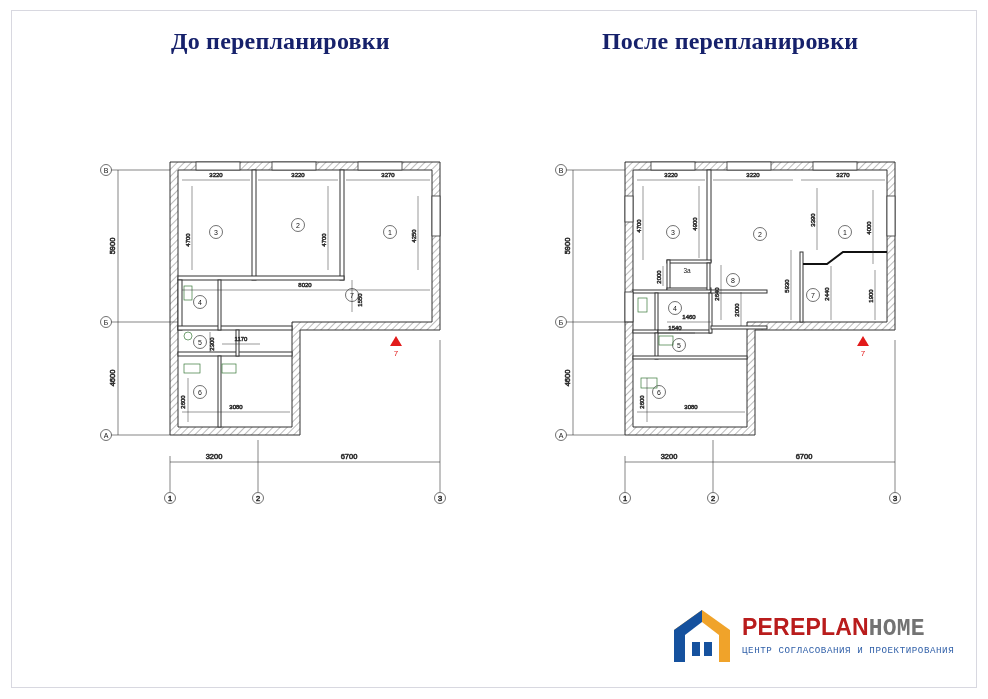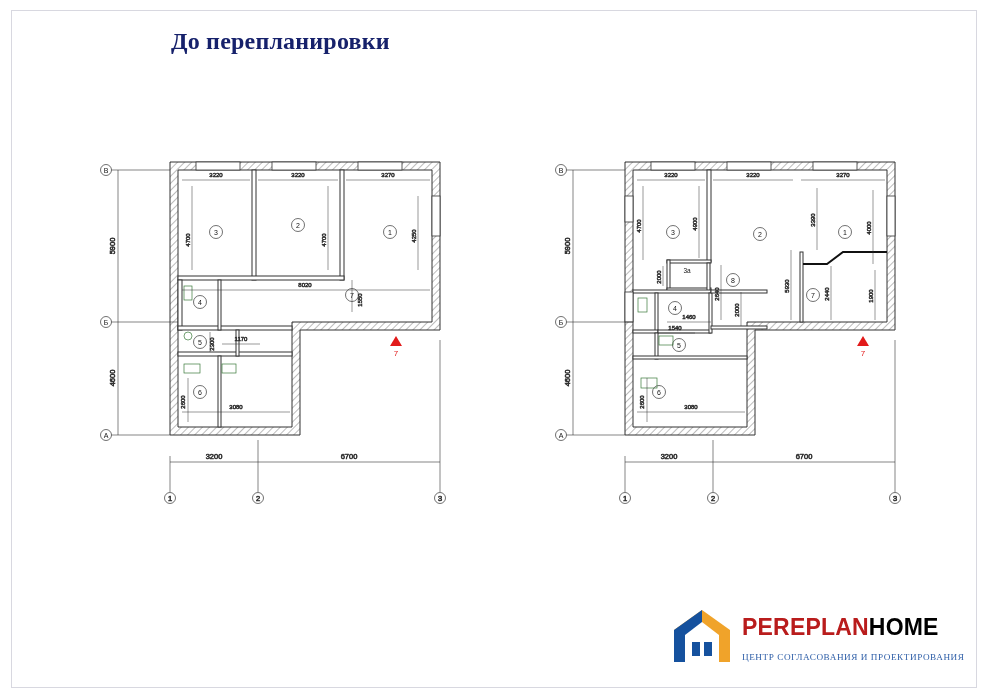--- a/index.html
+++ b/index.html
@@ -71,37 +71,38 @@
     width: 220px;
   }
   .logo-word {
     font-family: "Liberation Sans", sans-serif;
     font-weight: bold;
     font-size: 23px;
     letter-spacing: 0.2px;
     white-space: nowrap;
   }
   .logo-word .blue { color: #b91c1c; }
-  .logo-word .orange { color: #000000; }
+  .logo-word .orange { color: #737373; font-family: Liberation Mono, monospace; }
   .logo-sub {
-    margin-top: 11px;
-    font-family: Liberation Serif, serif;
+    margin-top: 3px;
+    font-family: Liberation Mono, monospace;
     font-size: 9.2px;
     color: #2f5fa8;
     letter-spacing: 0.55px;
     white-space: nowrap;
   }
 </style>
 </head>
 <body>
 
 <div class="page">
   <div class="page-border"></div>
 
   <div class="title" id="title-before">До перепланировки</div>
+  <div class="title" id="title-after">После перепланировки</div>
 
   <div class="plan" id="plan-before">
     <svg width="400" height="380" viewBox="0 0 400 380" xmlns="http://www.w3.org/2000/svg">
       <defs>
         <pattern id="hatchB" width="5" height="5" patternTransform="rotate(45)" patternUnits="userSpaceOnUse">
           <line x1="0" y1="0" x2="0" y2="5" stroke="#555" stroke-width="0.8"></line>
         </pattern>
       </defs>
 
       <g>

